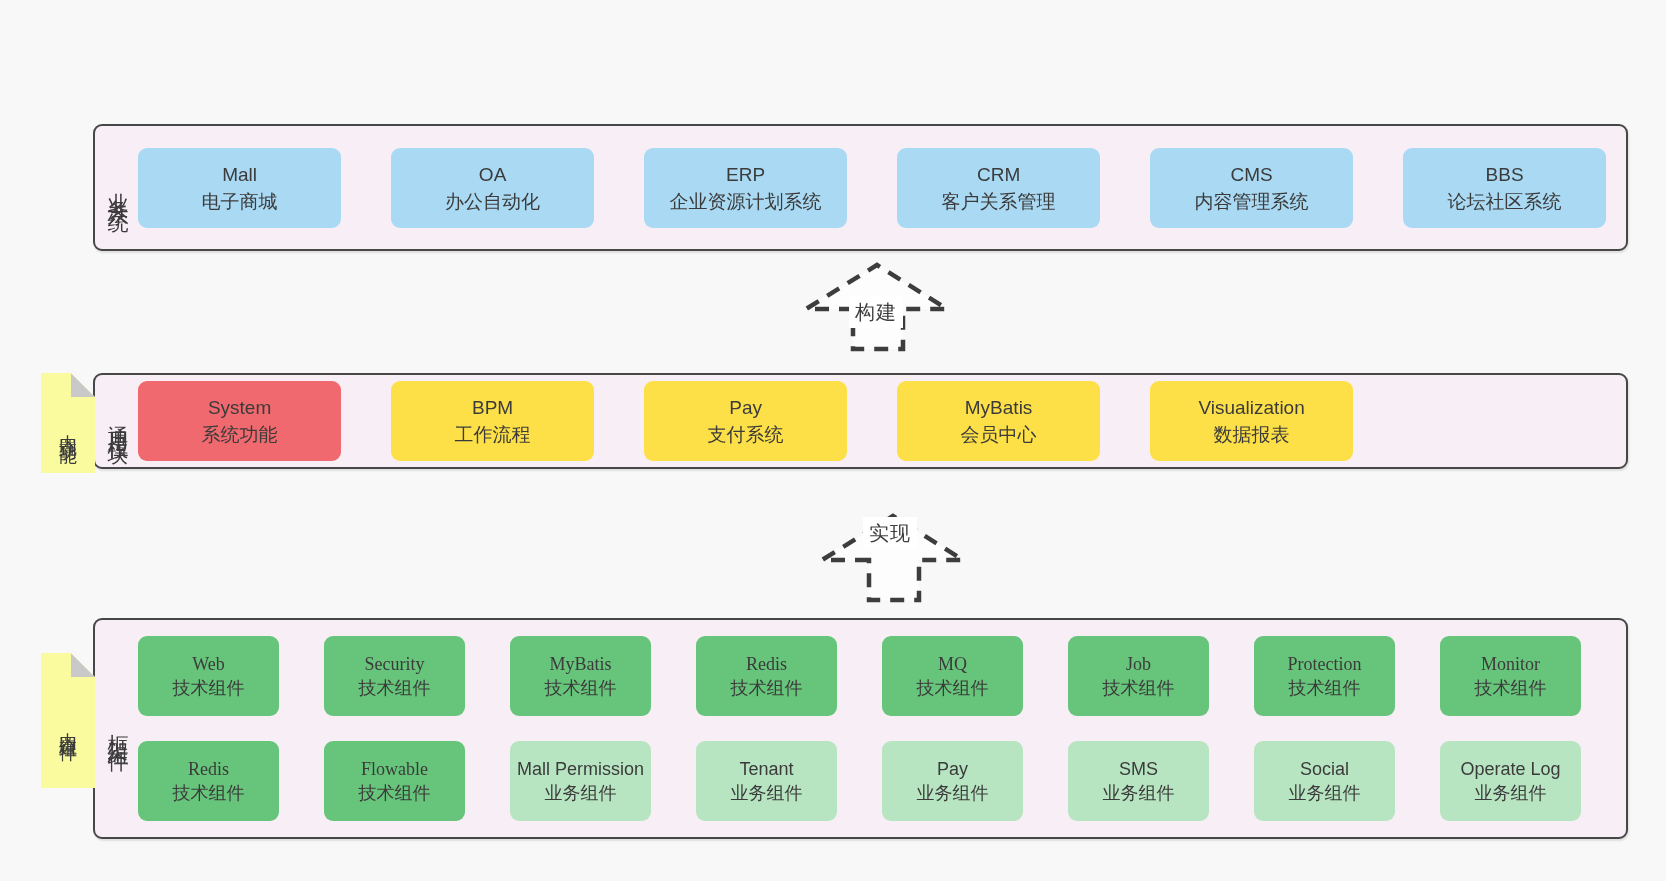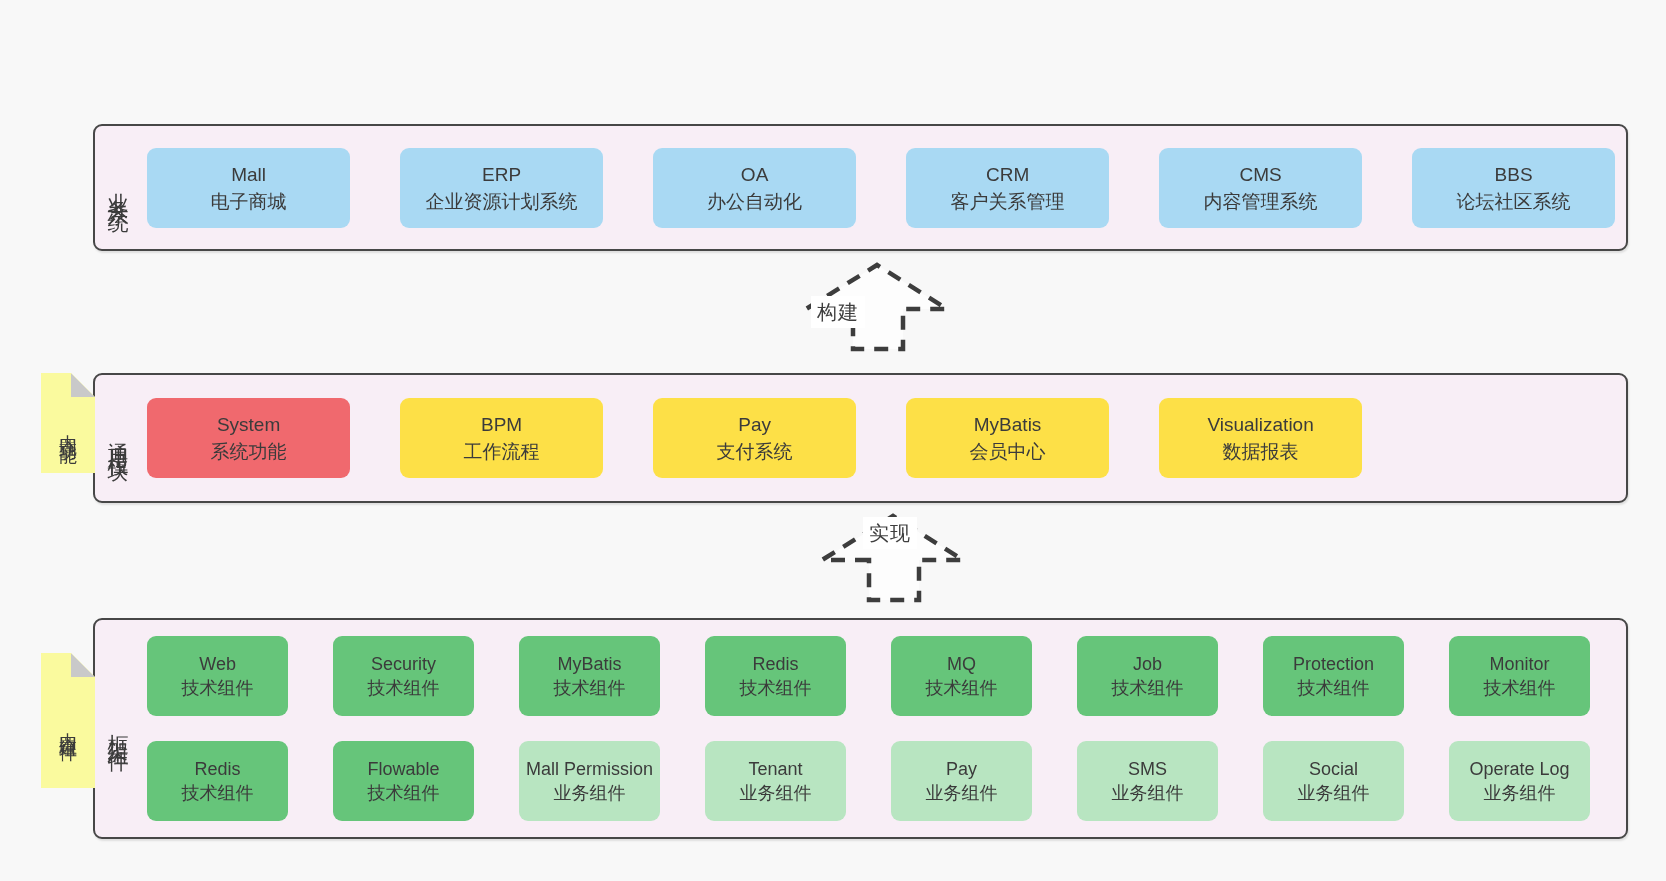--- a/index.html
+++ b/index.html
@@ -13,36 +13,36 @@
     background:#f8eef6;border:2px solid #474747;border-radius:9px;
     display:flex;align-items:center;
     box-shadow:1px 2px 2px rgba(0,0,0,0.10);
     z-index:2;
   }
   .band-label{
     writing-mode:vertical-rl;text-orientation:upright;
     font-size:21px;letter-spacing:6px;line-height:1.1;
     margin-left:12px;flex:0 0 auto;color:#3b3b3b;white-space:nowrap;
   }
-  .rows{flex:1;display:flex;flex-direction:column;gap:25px;margin-left:17px;}
+  .rows{flex:1;display:flex;flex-direction:column;gap:25px;margin-left:8px;}
   .row{display:flex;}
   .band.wide-boxes .row{gap:50px;}
   .band.narrow-boxes .row{gap:45px;}
   .box{
     box-sizing:border-box;height:80px;border-radius:9px;
     display:flex;flex-direction:column;justify-content:center;align-items:center;
     text-align:center;padding:2px 4px;
   }
   .wide-boxes .box{width:203px;font-size:19px;line-height:27px;}
   .narrow-boxes .box{width:141px;font-size:18px;line-height:24px;}
   .box .nm,.box .ds{width:100%;}
   .v-blue{background:#a9d9f3;}
   .v-red{background:#f0696e;}
   .v-pink{background:#fde047;}
-  .v-green{background:#66c57a;}
+  .v-green{background:#66c57a;font-family:Liberation Serif, serif;}
   .v-green-light{background:#b8e5c1;}
   .note{
     position:absolute;left:-54px;width:54px;background:#fafa9e;
     clip-path:polygon(0 0,calc(100% - 24px) 0,100% 24px,100% 100%,0 100%);
     display:flex;justify-content:center;align-items:center;
     z-index:1;
   }
   .note::after{
     content:"";position:absolute;top:0;right:0;width:24px;height:24px;
     background:#c9c9c9;clip-path:polygon(0 0,100% 100%,0 100%);
@@ -70,49 +70,49 @@
 
   <section class="band wide-boxes" style="top:124px;height:127px;">
     <div class="band-label">业务系统</div>
     <div class="rows">
       <div class="row">
           <div class="box v-blue">
             <div class="nm">Mall</div>
             <div class="ds">电子商城</div>
           </div>
           <div class="box v-blue">
+            <div class="nm">OA</div>
+            <div class="ds">办公自动化</div>
+          </div>
+          <div class="box v-blue">
             <div class="nm">ERP</div>
             <div class="ds">企业资源计划系统</div>
-          </div>
-          <div class="box v-blue">
-            <div class="nm">OA</div>
-            <div class="ds">办公自动化</div>
           </div>
           <div class="box v-blue">
             <div class="nm">CRM</div>
             <div class="ds">客户关系管理</div>
           </div>
           <div class="box v-blue">
             <div class="nm">CMS</div>
             <div class="ds">内容管理系统</div>
           </div>
           <div class="box v-blue">
             <div class="nm">BBS</div>
             <div class="ds">论坛社区系统</div>
           </div>
         </div>
     </div>
   </section>
 
   <svg class="arrow" style="left:801px;top:258px;" width="152" height="96" viewBox="0 0 152 96">
     <polygon points="52,51 5,51 76,7 146,51 102,51 102,91 52,91"></polygon>
   </svg>
-  <div class="arrow-label" style="left:811px;top:296px;">构建</div>
-
-  <section class="band wide-boxes" style="top:373px;height:130px;">
+  <div class="arrow-label" style="left:849px;top:296px;">构建</div>
+
+  <section class="band wide-boxes" style="top:373px;height:96px;">
     <div class="note" style="top:-2px;height:100px;">
       <div class="note-label">内置功能</div>
     </div>
     <div class="band-label">通用模块</div>
     <div class="rows">
       <div class="row">
           <div class="box v-red">
             <div class="nm">System</div>
             <div class="ds">系统功能</div>
           </div>

